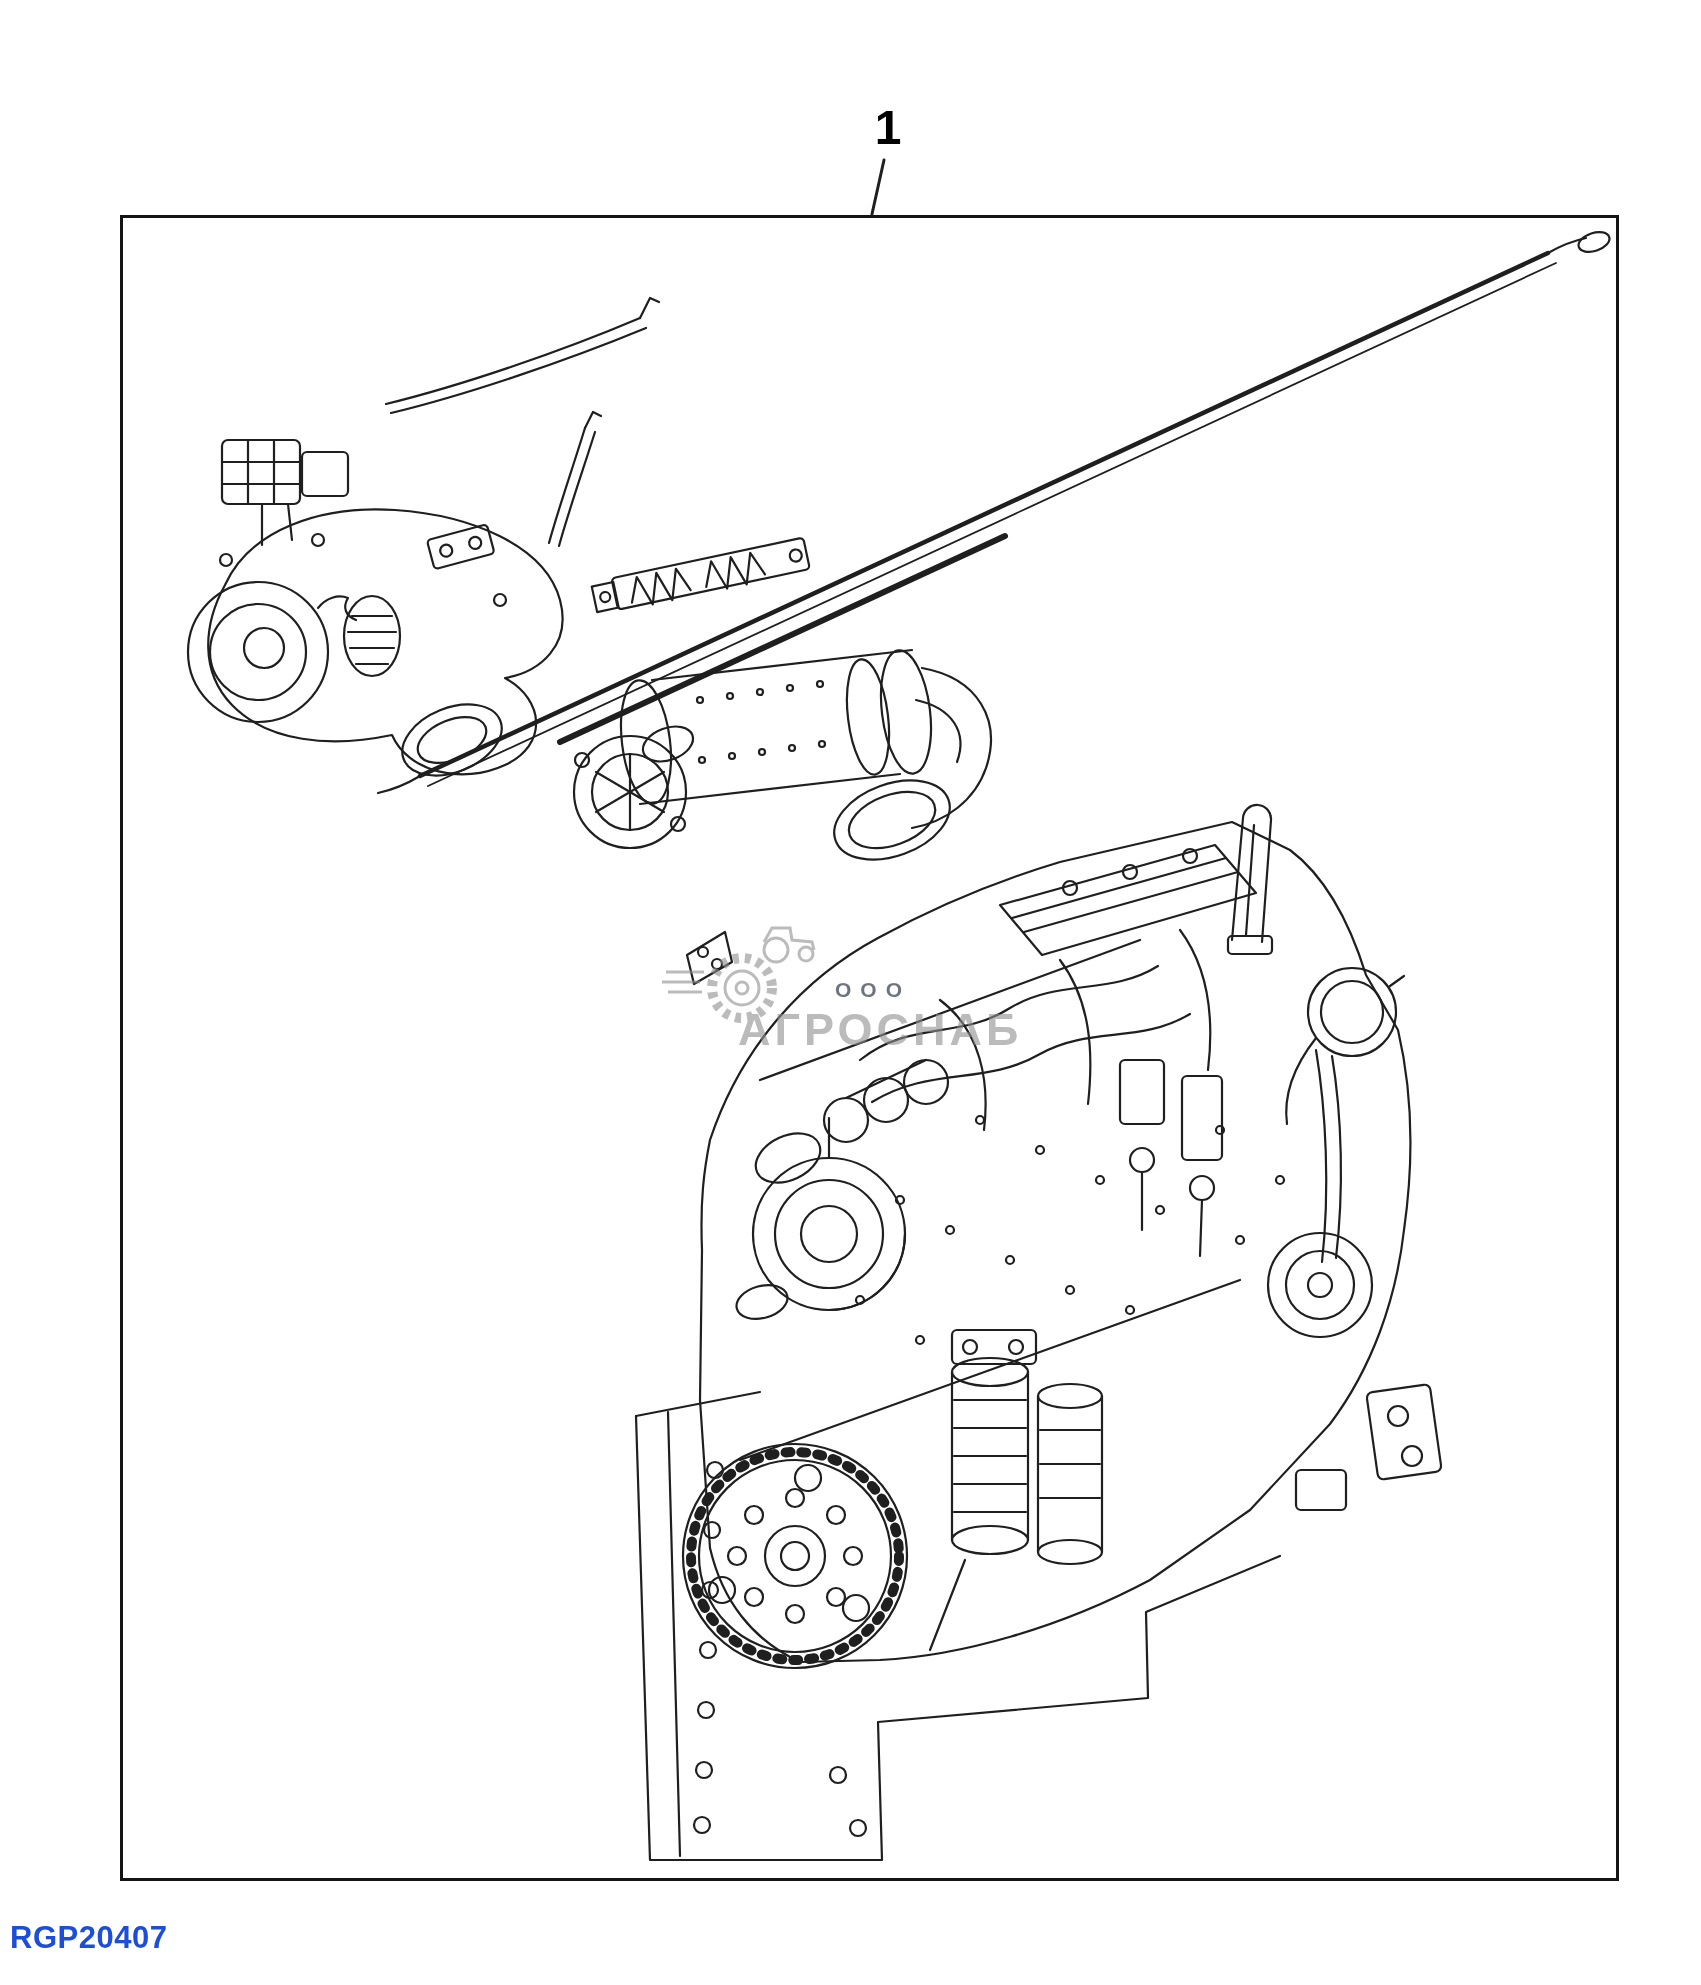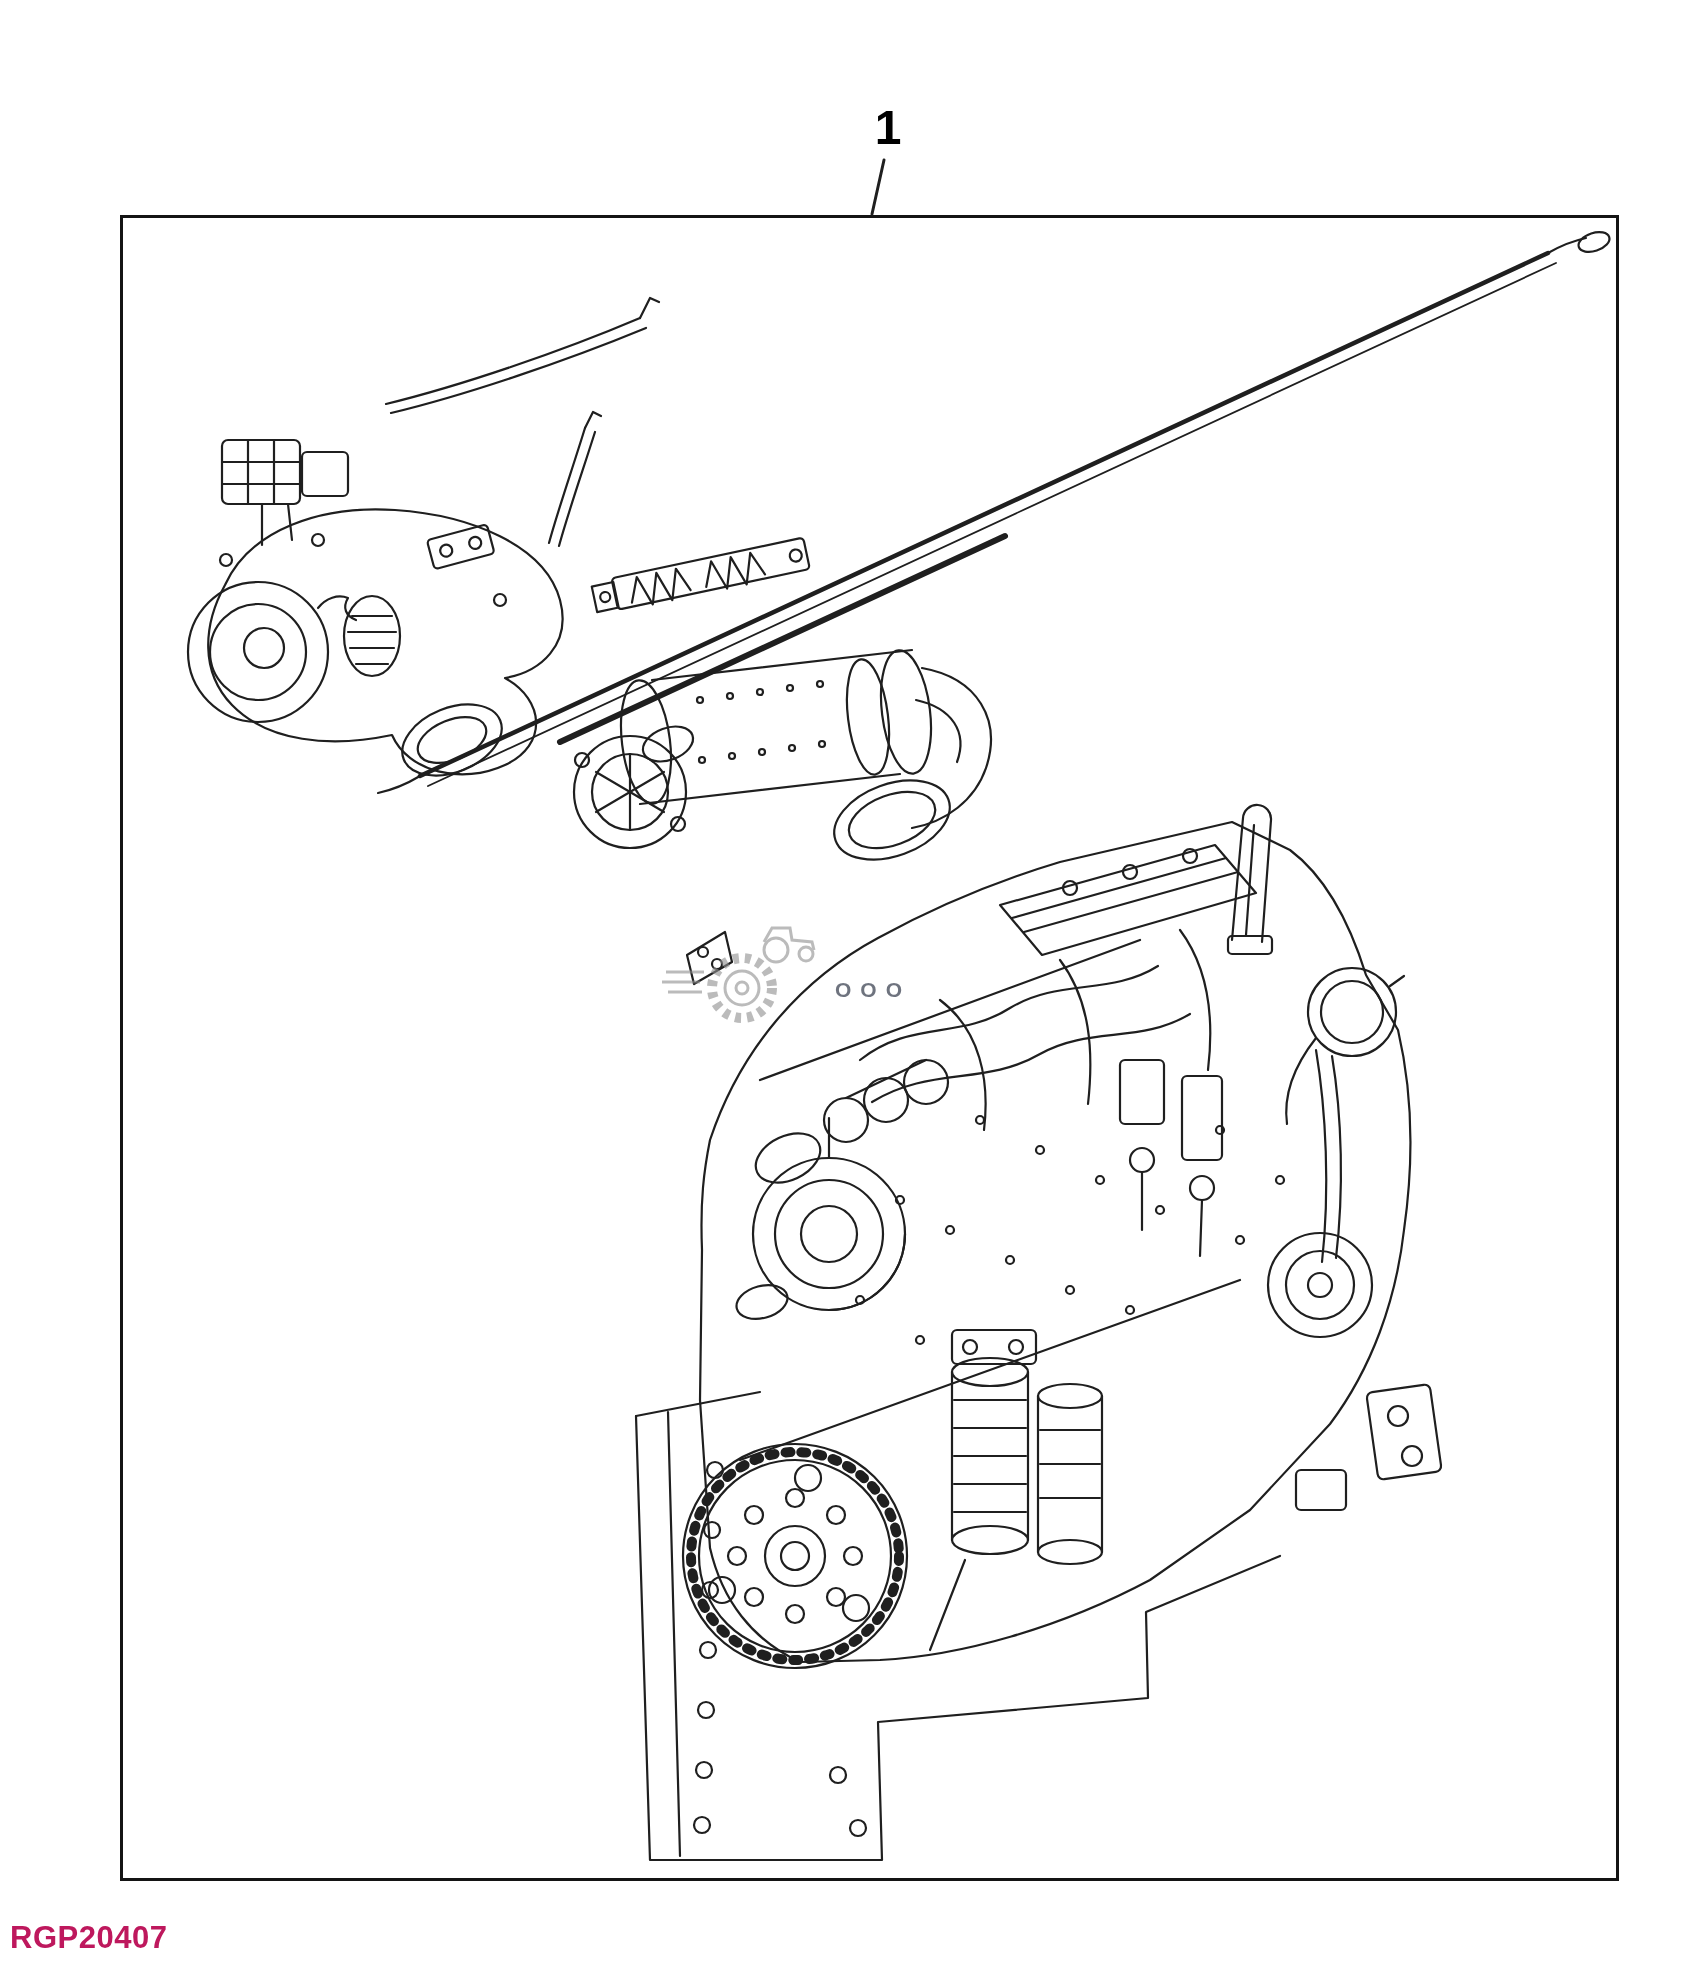--- a/index.html
+++ b/index.html
@@ -3,21 +3,21 @@
 <meta charset="utf-8">
 <style>
   html,body{margin:0;padding:0;background:#ffffff;}
   .page{position:relative;width:1701px;height:1985px;background:#ffffff;overflow:hidden;
         font-family:"Liberation Sans",sans-serif;color:#000;}
   .frame{position:absolute;left:120px;top:215px;width:1493px;height:1660px;
          border:3px solid #141414;background:transparent;}
   .callout{position:absolute;left:856px;top:100px;width:64px;text-align:center;
            font-size:48px;font-weight:bold;color:#000;}
   .part-code{position:absolute;left:10px;top:1920px;font-size:31px;font-weight:bold;
-             letter-spacing:0.5px;color:#be185d;}
+             letter-spacing:0.5px;color:#1d4ed8;}
   .svg-layer{position:absolute;left:0;top:0;width:1701px;height:1985px;}
   .watermark{position:absolute;left:660px;top:920px;width:420px;height:160px;opacity:0.6;}
   .wm-prefix{position:absolute;left:175px;top:58px;font-size:21px;letter-spacing:9px;
              color:#0f172a;font-weight:bold;}
   .wm-name{position:absolute;left:78px;top:84px;font-size:45px;font-weight:bold;
            letter-spacing:4px;color:#8f8f8f;}
   .wm-logo{position:absolute;left:0;top:0;}
 </style>
 </head>
 <body>
@@ -274,17 +274,18 @@
         </g>
 
         <g>
           <circle cx="116" cy="30" r="12"></circle>
           <circle cx="146" cy="34" r="7"></circle>
           <path d="M 104 22 L 112 8 L 130 8 L 132 20 L 152 22 L 154 30"></path>
         </g>
       </g>
     </svg>
     <div class="wm-prefix">ООО</div>
+    <div class="wm-name">АГРОСНАБ</div>
   </div>
 
   <div class="part-code">RGP20407</div>
 
 </div>
 
 </body></html>

